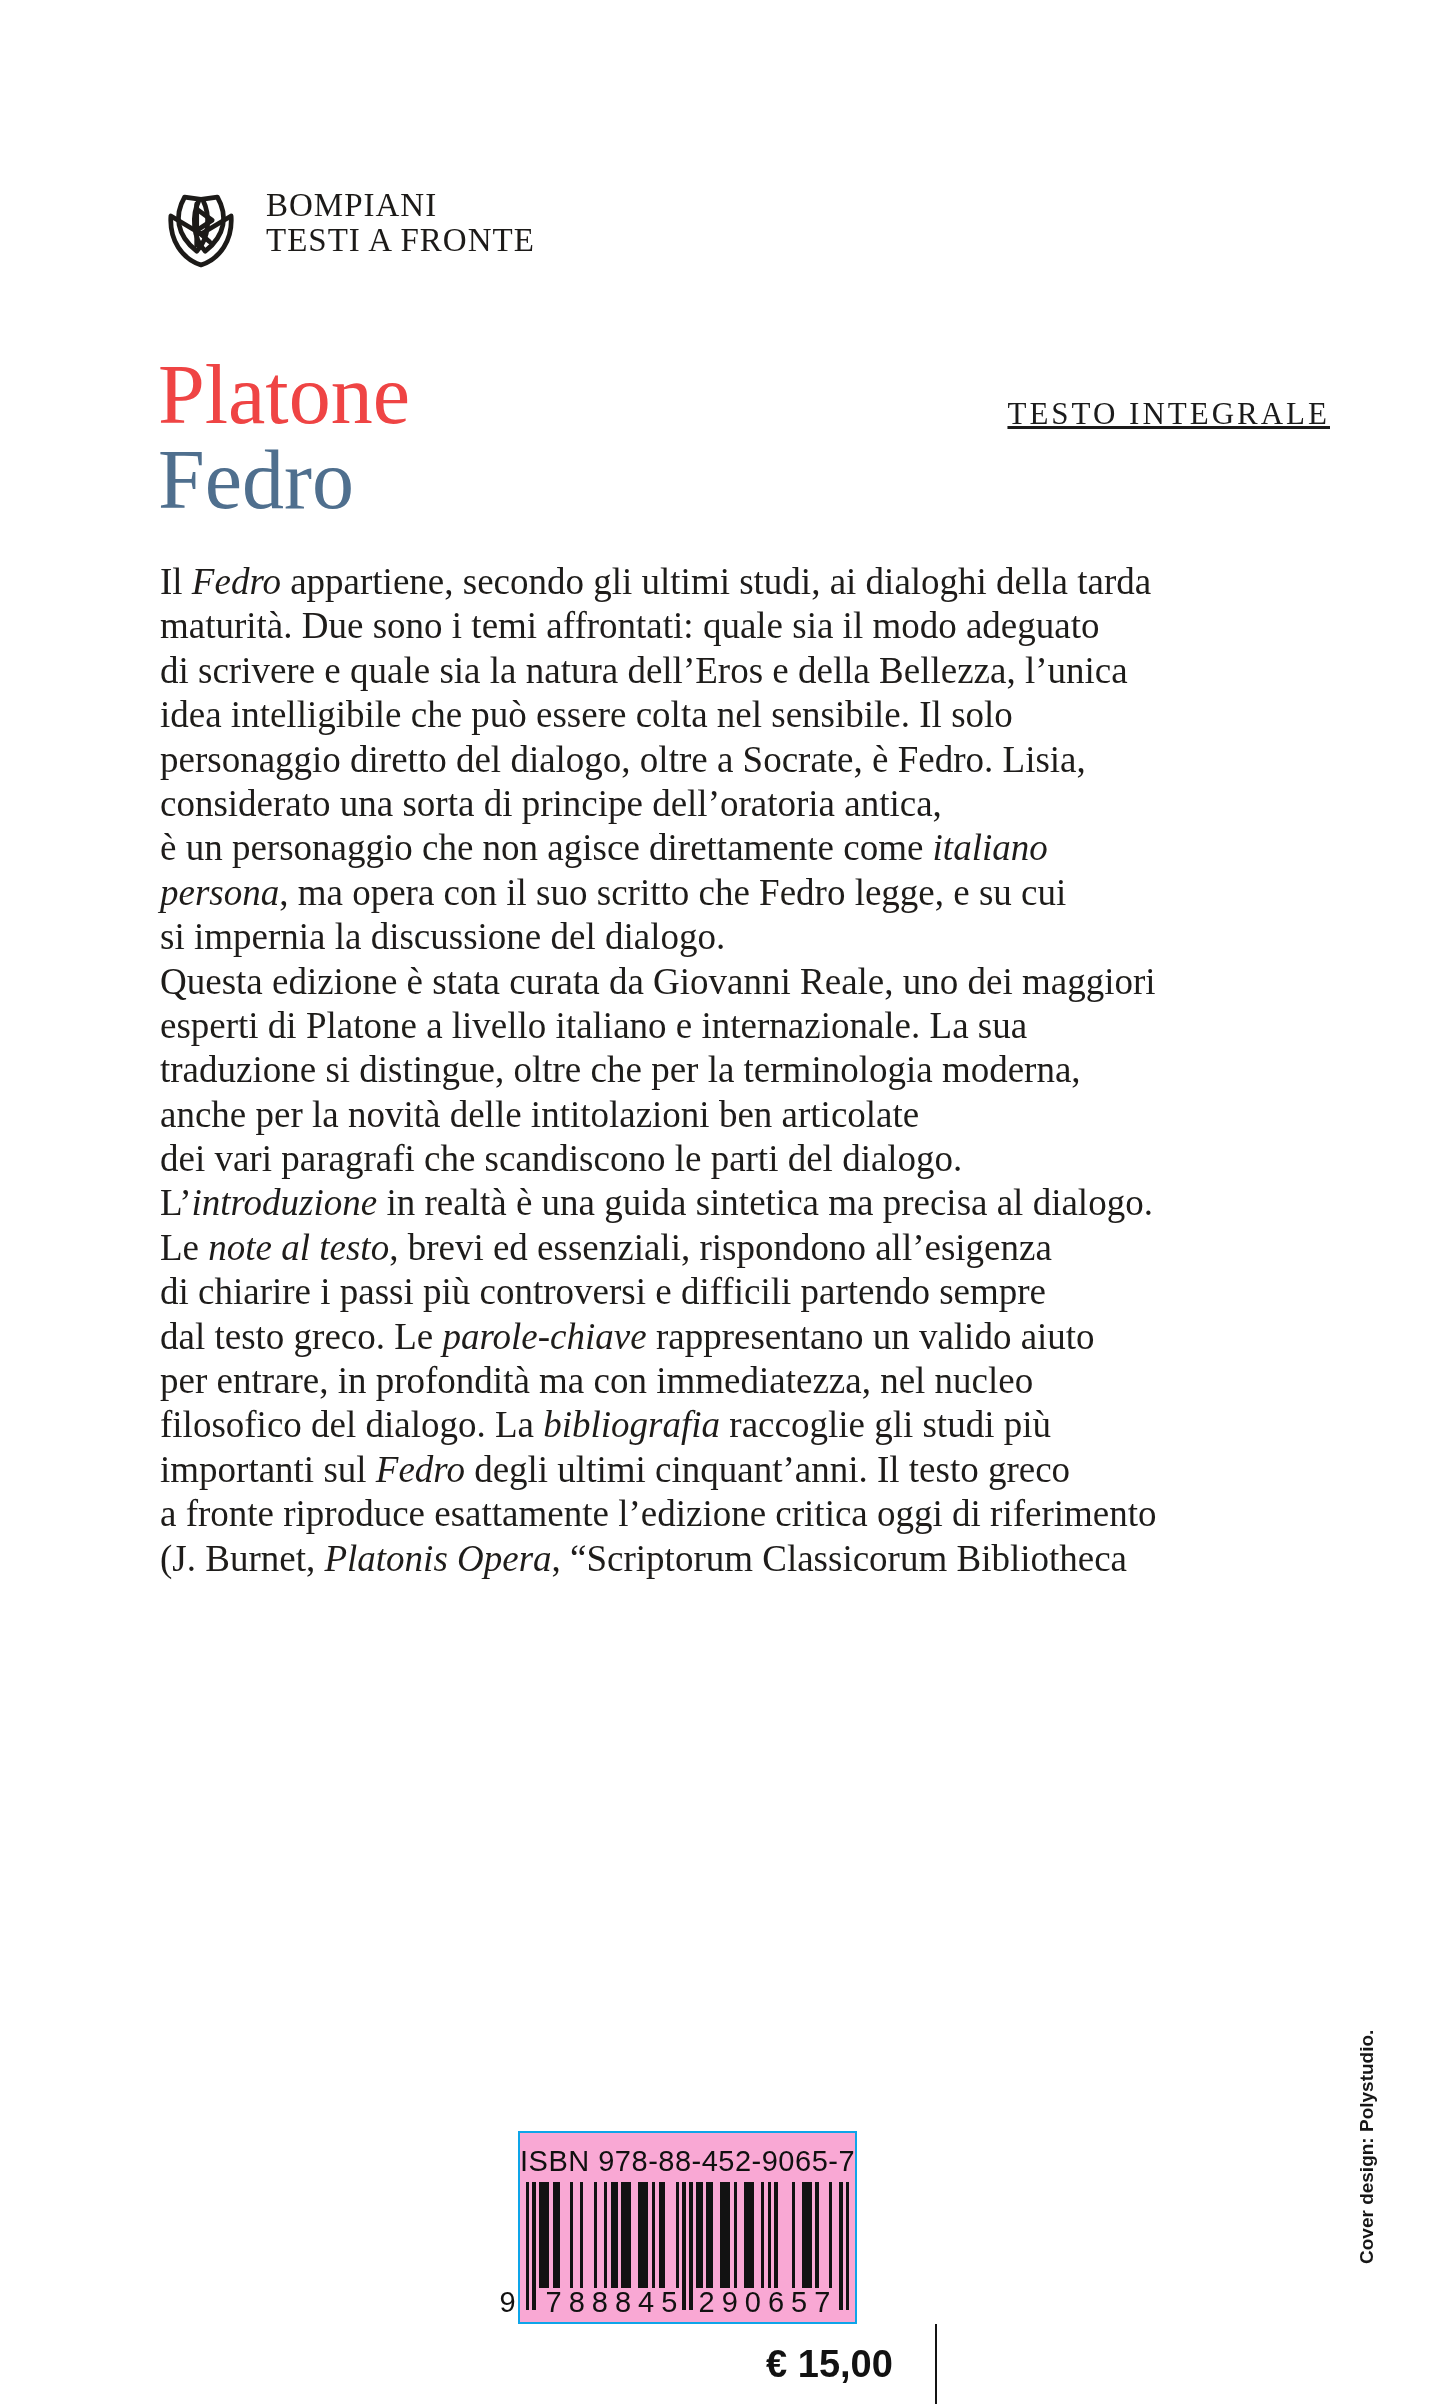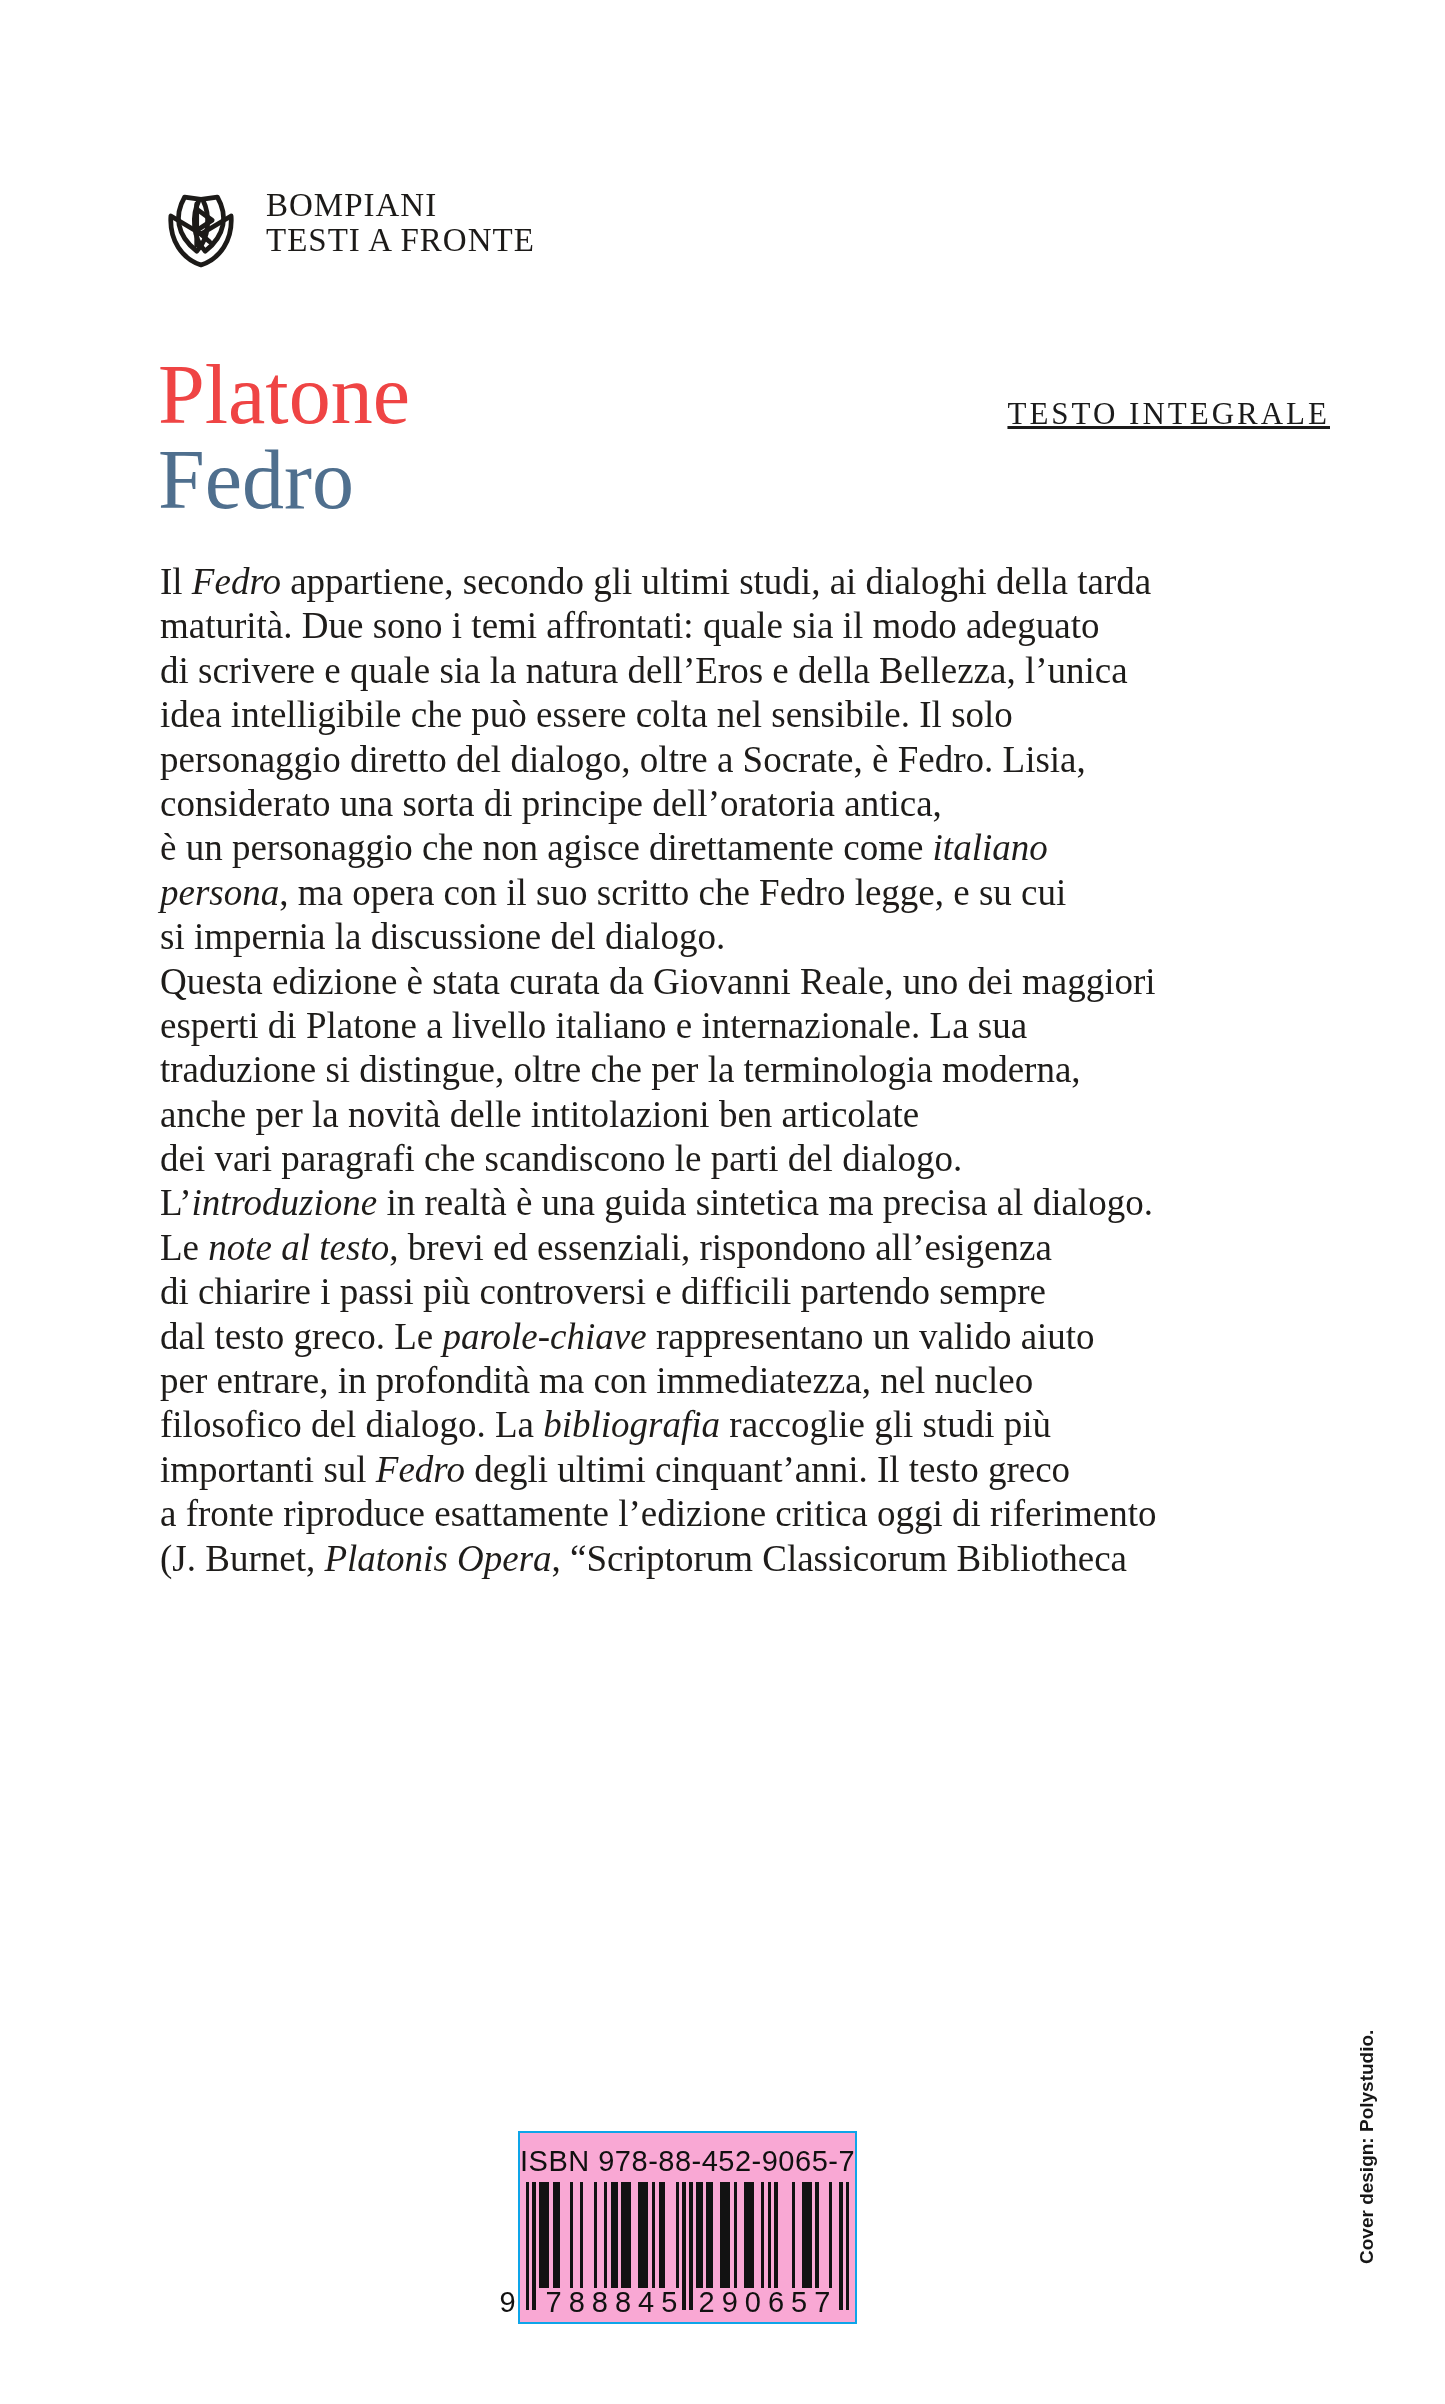--- a/index.html
+++ b/index.html
@@ -167,16 +167,19 @@
         <div class="bar data" style="left: 248.968px; width: 3.41053px;"></div>
         <div class="bar data" style="left: 266.021px; width: 3.41053px;"></div>
         <div class="bar data" style="left: 276.253px; width: 10.2316px;"></div>
         <div class="bar data" style="left: 289.895px; width: 3.41053px;"></div>
         <div class="bar data" style="left: 303.537px; width: 3.41053px;"></div>
         <div class="bar guard" style="left: 313.768px; width: 3.41053px;"></div>
         <div class="bar guard" style="left: 320.589px; width: 3.41053px;"></div>
       </div>
   </div>
 
+  <div id="price-area">
+    <span>€ 15,00</span>
+  </div>
 
   <div id="cover-credit">Cover design: Polystudio.</div>
 
 </div>
 
 </body></html>

